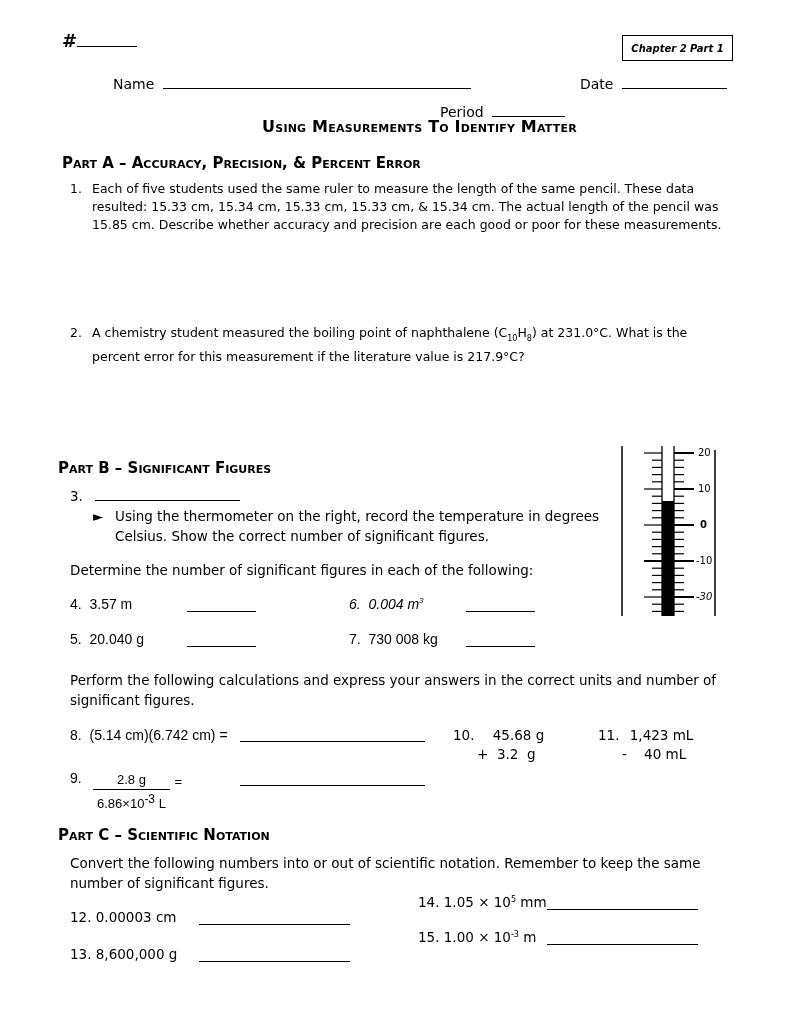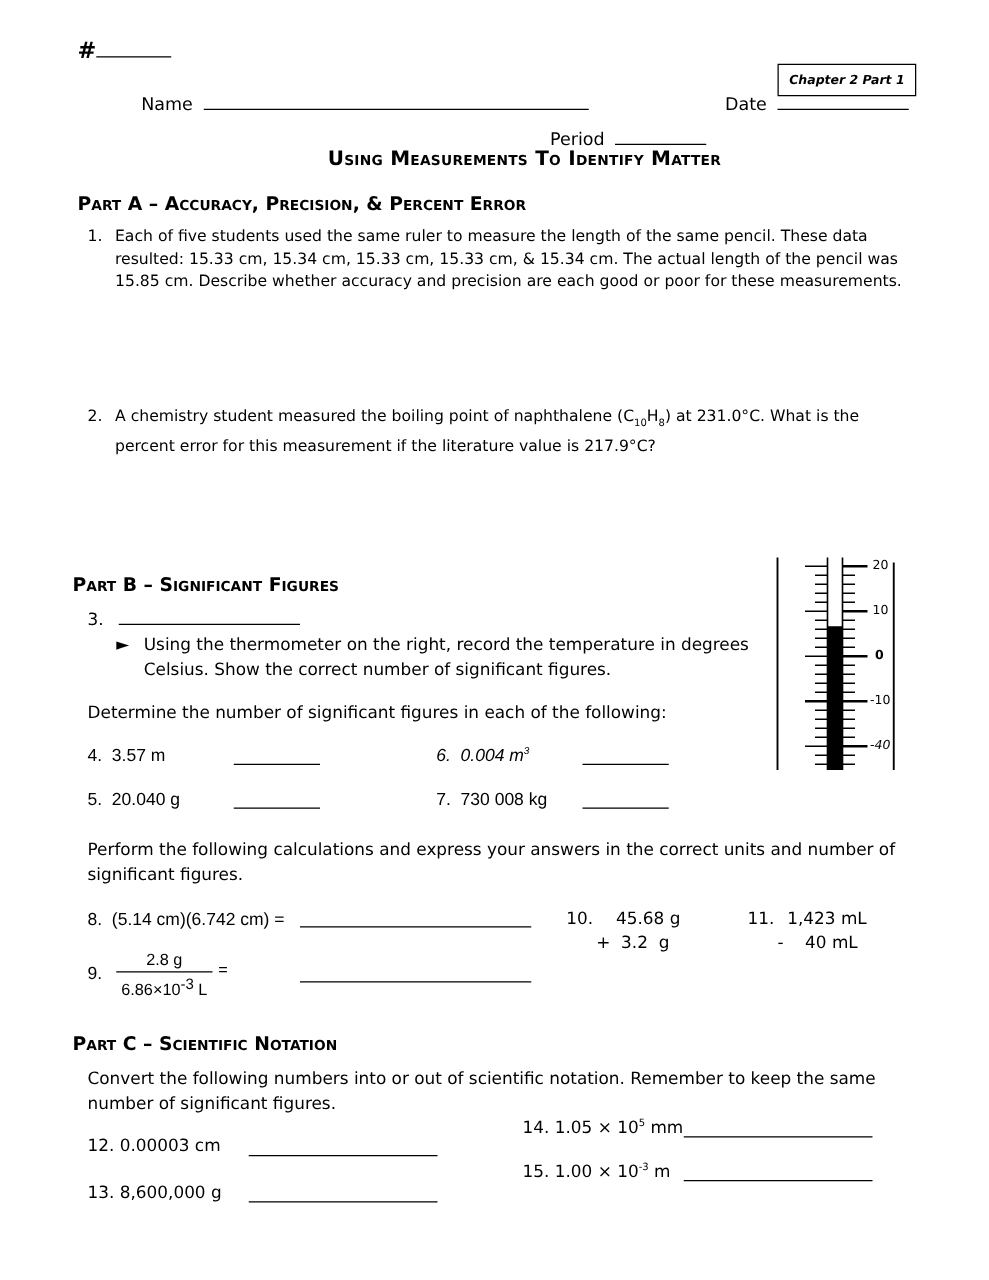--- a/index.html
+++ b/index.html
@@ -24,21 +24,21 @@
   sup { font-size: 8px; vertical-align: super; }
   sub { font-size: 8px; }
 </style>
 </head>
 <body>
 
 <div class="abs num-hash" style="left:62px; top:30px;">
   <span>#</span><span class="blank" style="width:60px;"></span>
 </div>
 
-<div class="abs chapter-box" style="left:622px; top:51px; width:111px; height:26px;">
+<div class="abs chapter-box" style="left:622px; top:35px; width:111px; height:26px;">
   <span>Chapter 2 Part 1</span>
 </div>
 
 <div class="abs" style="left:69px; top:76px; font-size:14px;margin-left:44px;">
   <span>Name</span>
   <span class="blank" style="width:308px; margin-left:4px;"></span>
 </div>
 <div class="abs" style="left:440px; top:76px; font-size:14px;margin-top:28px;">
   <span>Period</span>
   <span class="blank" style="width:73px; margin-left:4px;"></span>
@@ -152,34 +152,34 @@
       <line x1="40" y1="164.2" x2="50" y2="164.2"></line>
         <line x1="62" y1="164.2" x2="72" y2="164.2"></line>
       <line x1="40" y1="171.4" x2="50" y2="171.4"></line>
         <line x1="62" y1="171.4" x2="72" y2="171.4"></line>
     </g>
   </svg>
   <span class="abs" style="left:86px; top:7px; font-size:10px;">20</span>
   <span class="abs" style="left:86px; top:43px; font-size:10px;">10</span>
   <span class="abs" style="left:88px; top:79px; font-size:10px; font-weight:bold;">0</span>
   <span class="abs" style="left:84px; top:115px; font-size:10px;">-10</span>
-  <span class="abs" style="left:84px; top:151px; font-size:10px; font-style:italic;">-40</span>
+  <span class="abs" style="left:84px; top:151px; font-size:10px; font-style:italic;">-30</span>
 </div>
 
 <div class="abs mid" style="left:70px; top:670px; width:660px; white-space:normal;">Perform the following calculations and express your answers in the correct units and number of significant figures.</div>
 
 <div class="abs arial" style="left:70px; top:727px; font-size:14px;">
   <span>8.</span>&nbsp;&nbsp;<span>(5.14 cm)(6.742 cm) =</span>
 </div>
 <div class="abs blank" style="left:240px; top:728px; width:185px; height:14px;"></div>
 
 <div class="abs arial" style="left:70px; top:770px; font-size:14px;">9.</div>
 <div class="abs arial" style="left:93px; top:760px;">
   <span class="frac">
-    <span class="top" style="padding:0 24px 2px;">2.8 g</span>
+    <span class="top" style="padding:0 24px 2px;margin-top:12px;">2.8 g</span>
     <span class="bot"><span>6.86×10</span><sup style="font-size:12px;">-3</sup><span> L</span></span>
   </span>
   <span style="font-size:13px; margin-left:1px; vertical-align:middle; position:relative; top:-4px;">=</span>
 </div>
 <div class="abs blank" style="left:240px; top:772px; width:185px; height:14px;"></div>
 
 <div class="abs" style="left:453px; top:727px; font-size:13.5px;">
   <span>10.</span>
   <span style="margin-left:14px;">45.68 g</span>
 </div>

